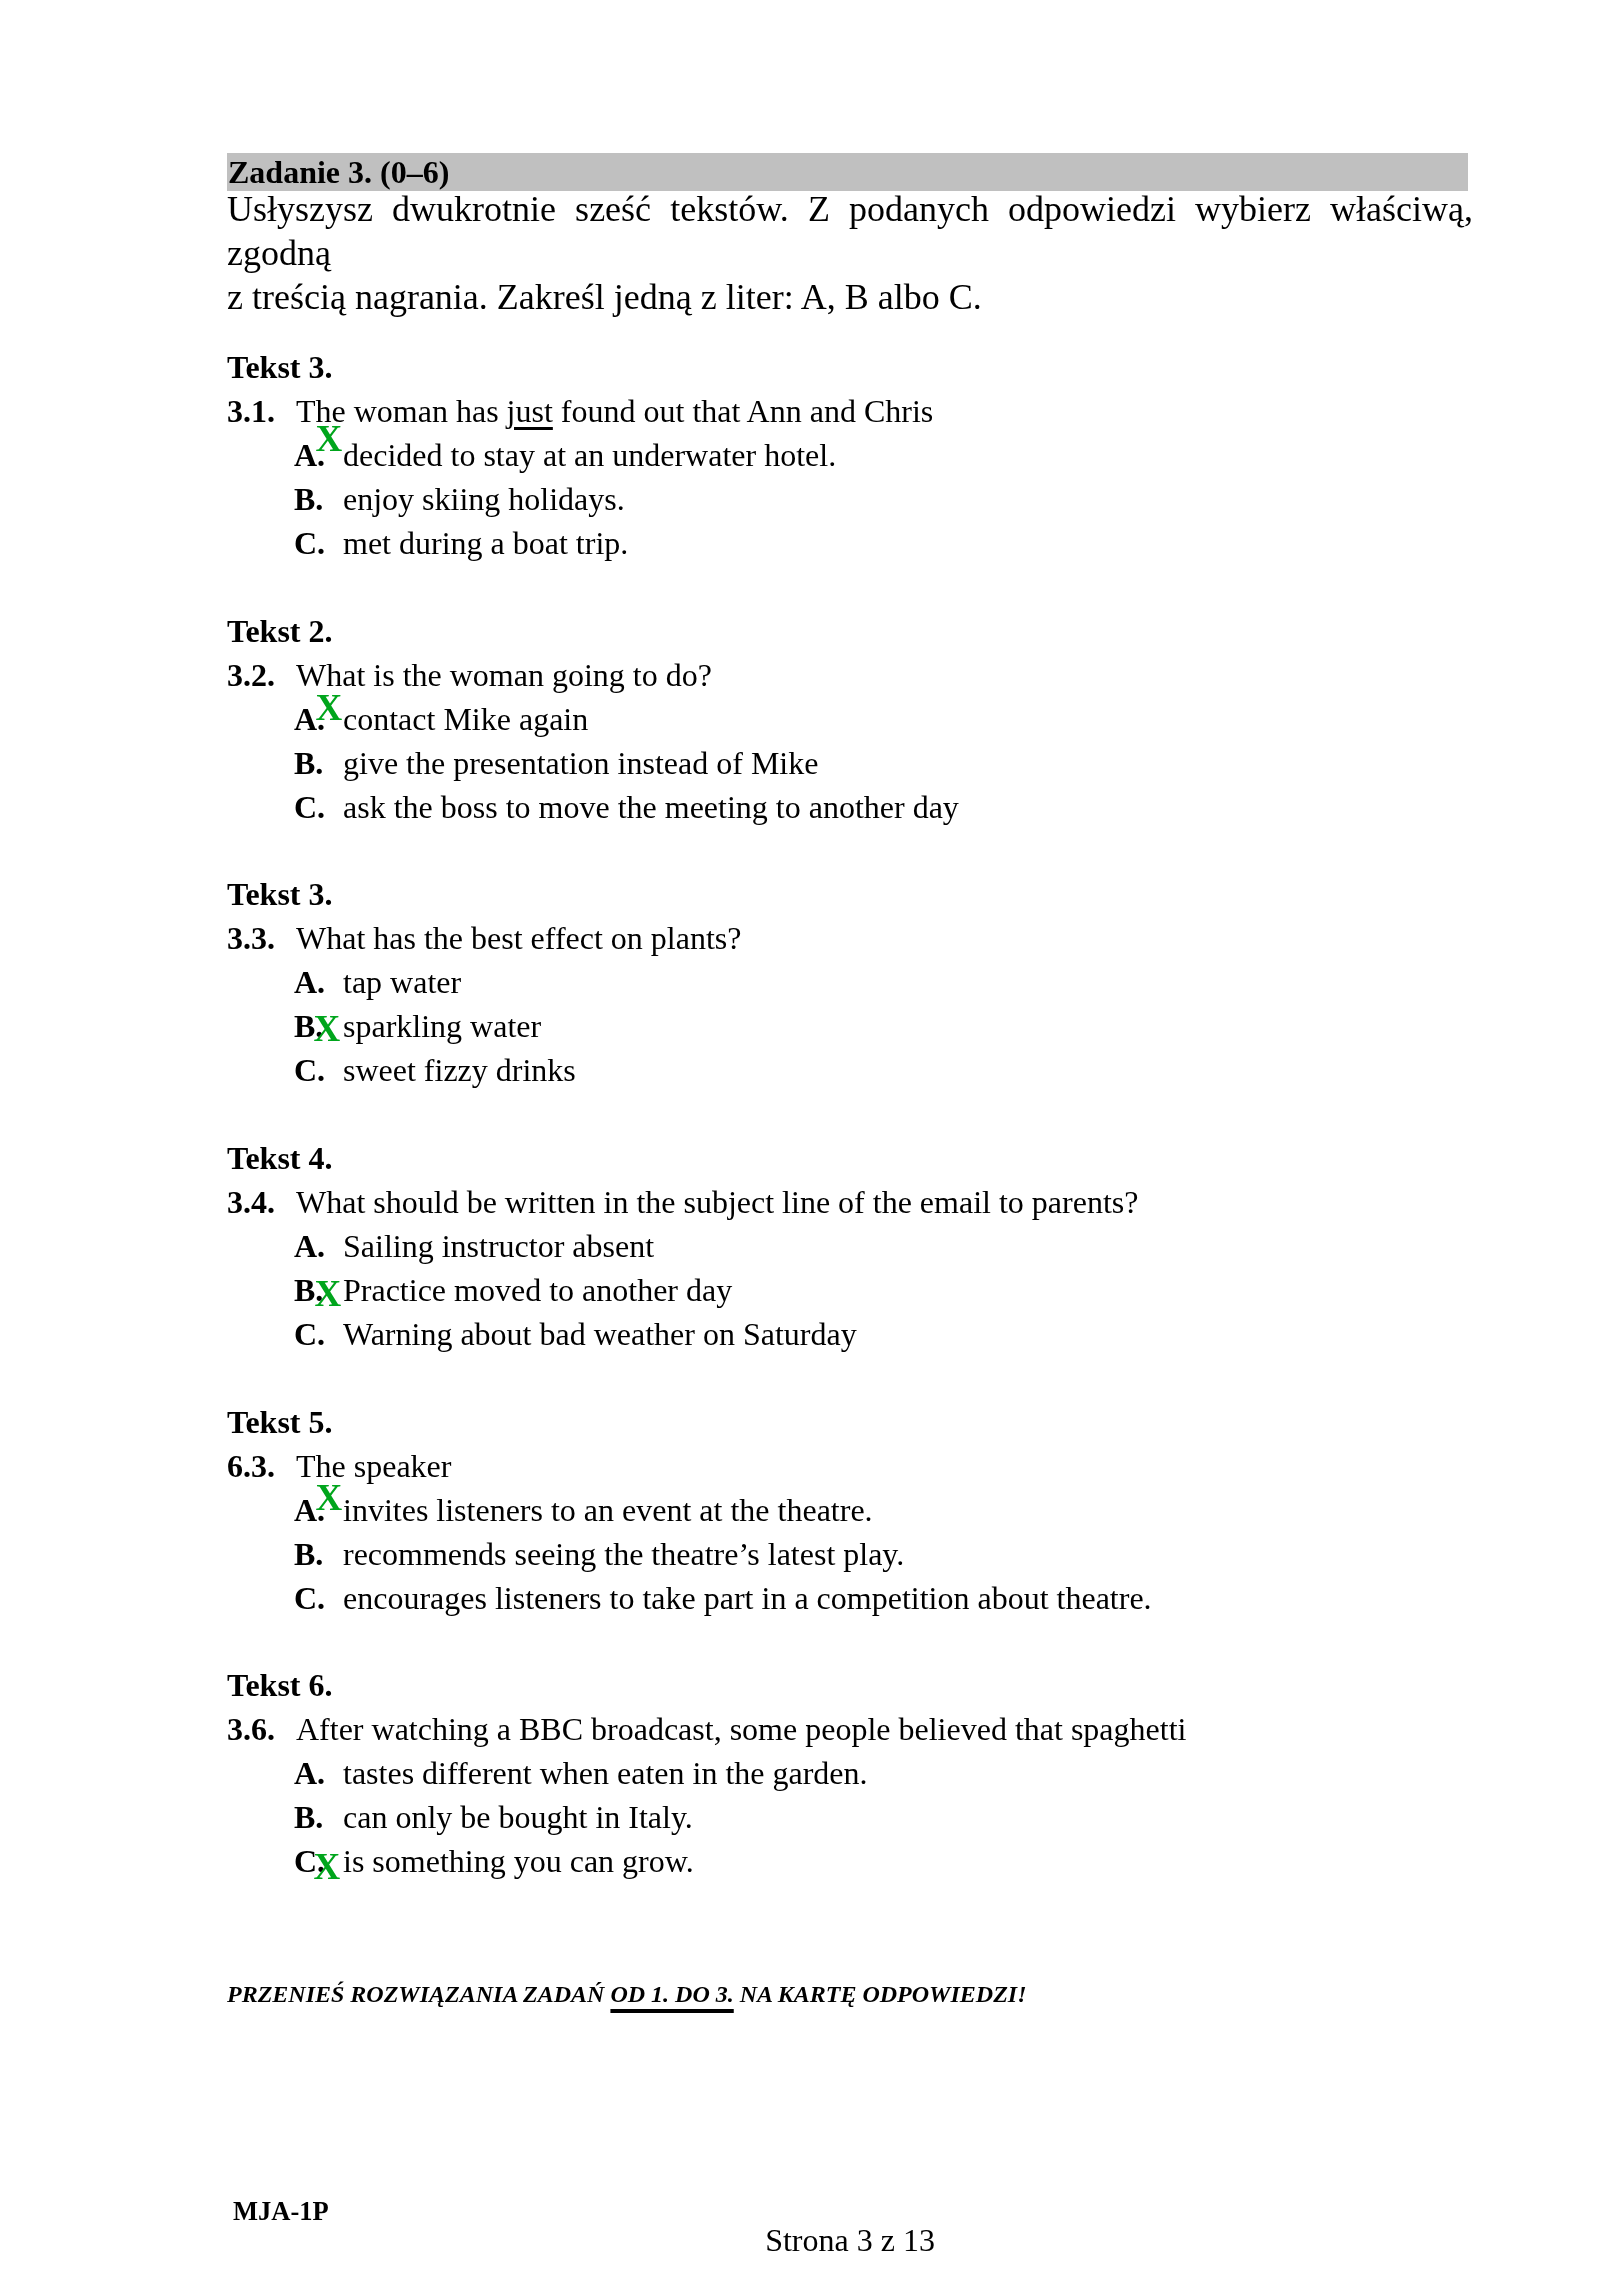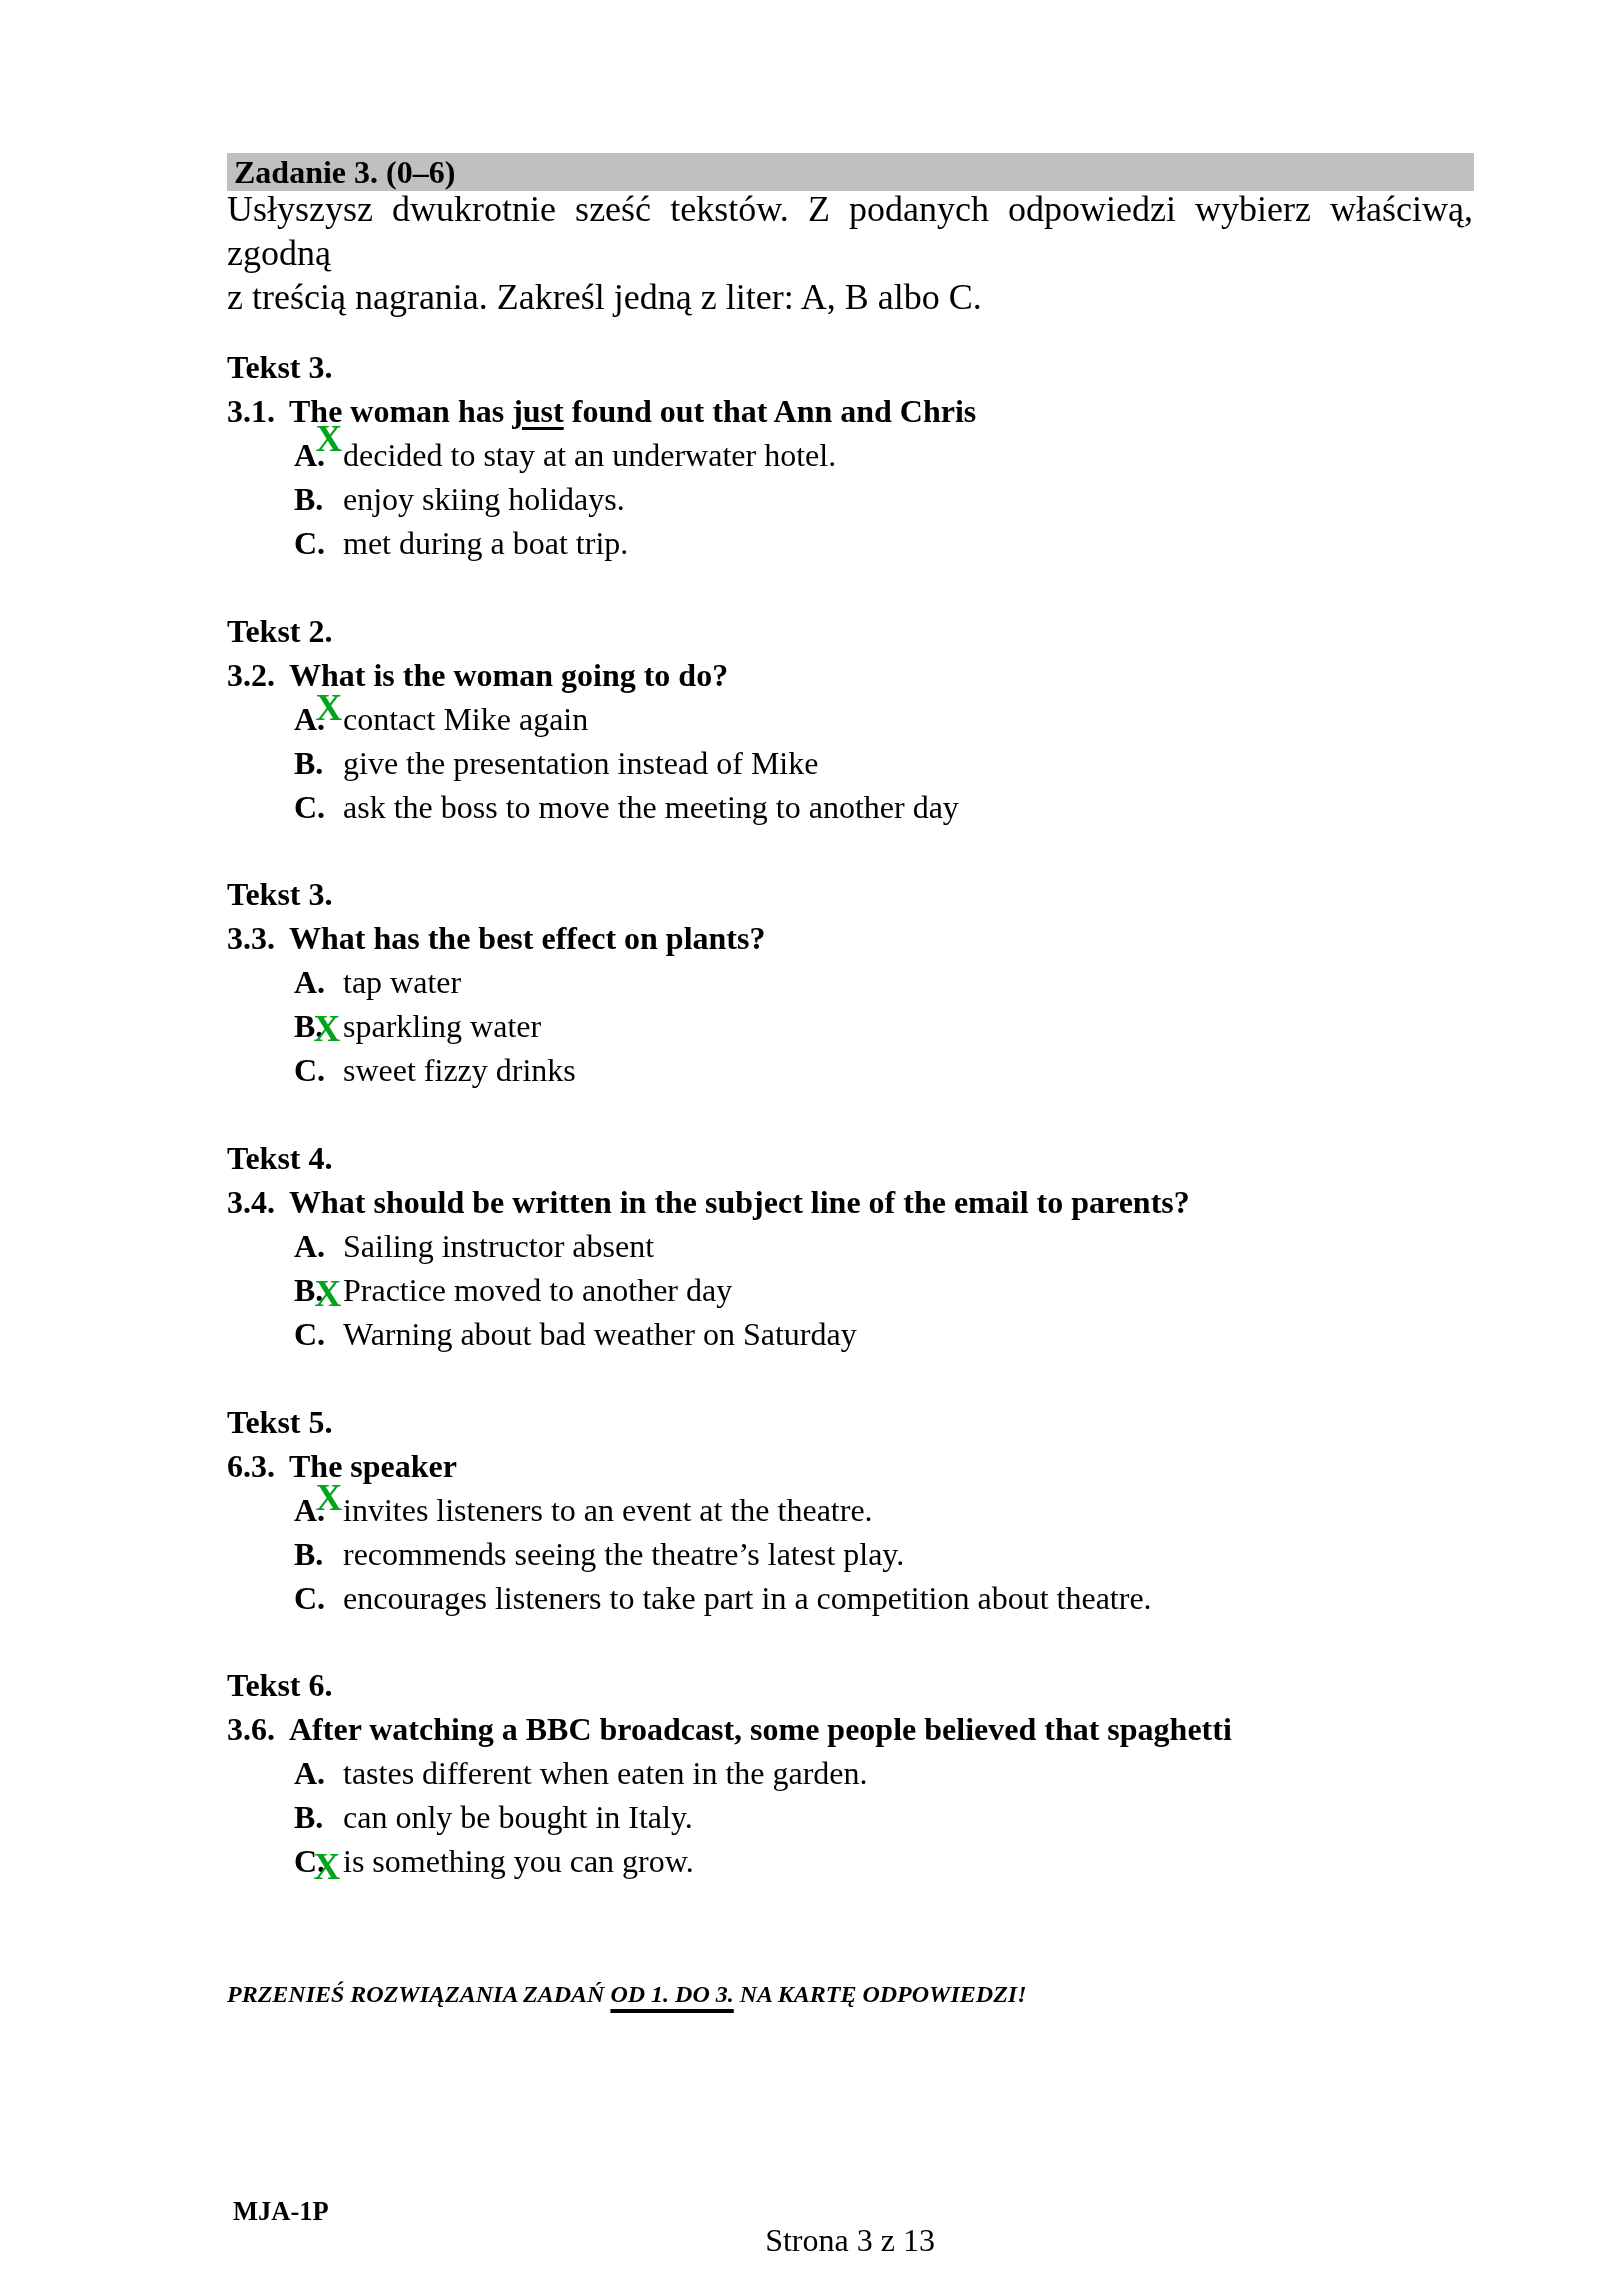--- a/index.html
+++ b/index.html
@@ -5,37 +5,37 @@
   html,body { margin:0; padding:0; background:#ffffff; }
   body {
     width:1621px; height:2293px; position:relative;
     font-family:"Liberation Serif", serif; color:#000;
   }
   .abs { position:absolute; }
 
   
   #task-bar {
     left:227px; top:153px; width:1240px; height:38px;
-    background:#c0c0c0; padding-left:7px;
+    background:#c0c0c0; padding-left:1px;
     font-size:32px; font-weight:bold; line-height:38px;
   }
 
   
   #instructions {
     left:227px; top:187px; width:1246px;
     font-size:36px; font-weight:normal; line-height:44px;
   }
   #instructions .just { text-align:justify; text-align-last:justify; }
 
   
   .section { position:absolute; left:227px; width:1333px; font-size:32px; line-height:44px; }
   .tekst-label { font-weight:bold; }
   .qrow { display:flex;gap:12px; }
   .qnum { flex:none; width:50px; font-weight:bold; }
-  .qtext { font-weight:bold; }
+  .qtext { font-weight:normal;margin-left:7px; }
   .u-word { text-decoration:underline; text-decoration-thickness:2.9px; text-underline-offset:4.9px; }
   .opt { display:flex; padding-left:67px; }
   .letter { flex:none; width:49px; font-weight:bold; position:relative; }
 
   
   .xmark {
     position:absolute; font-weight:bold; font-size:37px; line-height:1;
     color:#00a51c;
   }
   .xm-q1 { left:21.6px; top:-12.7px; }

